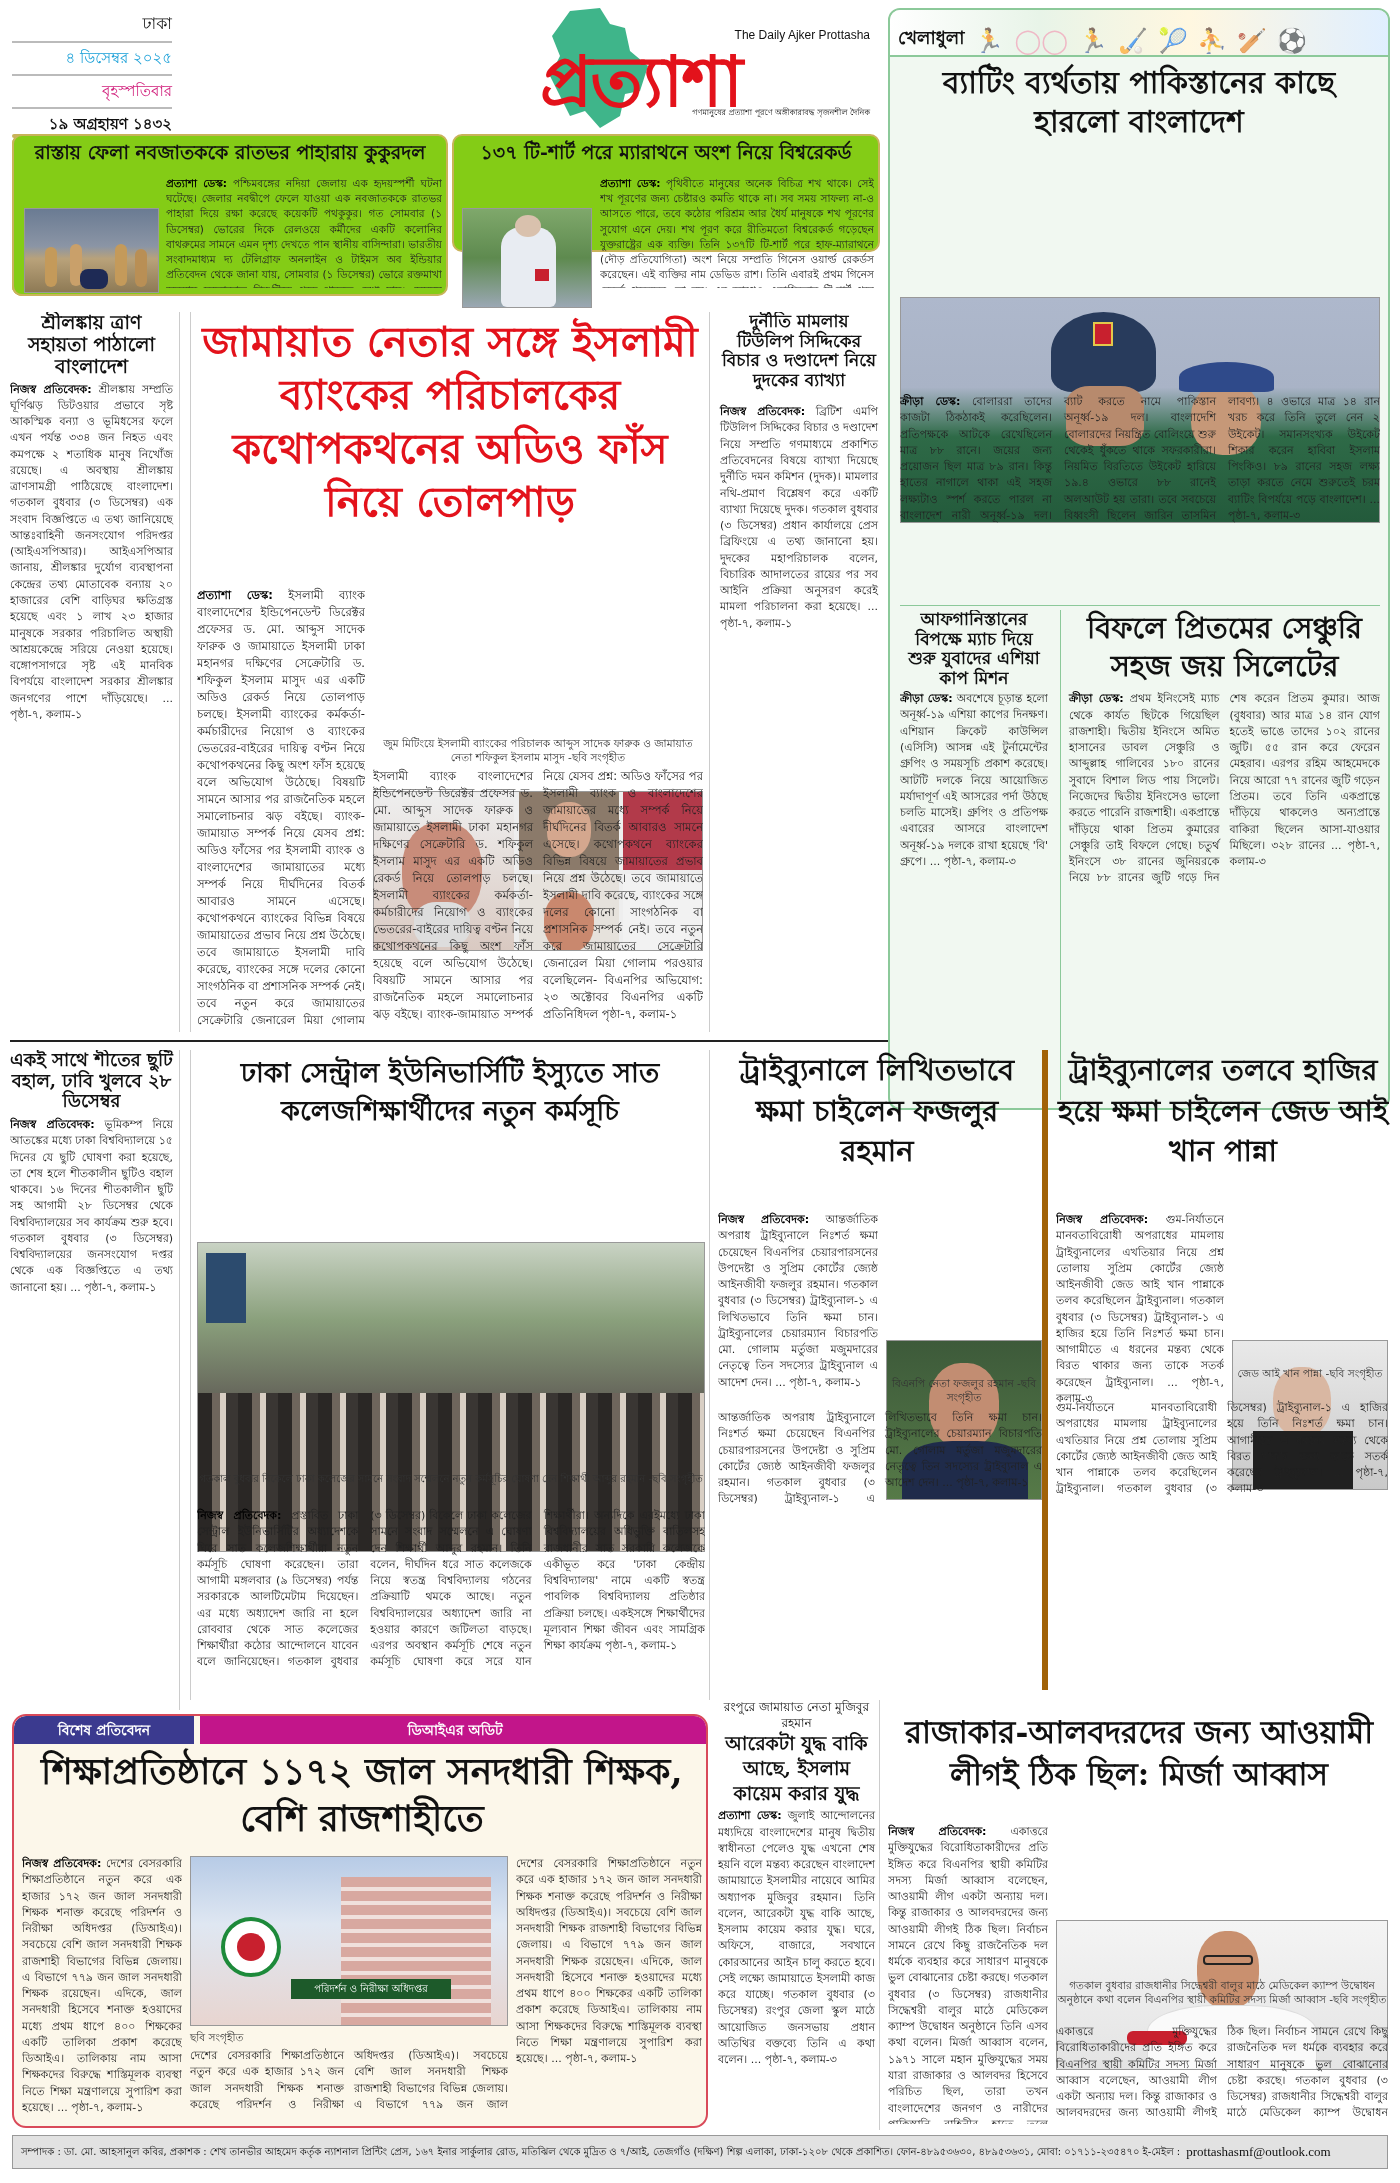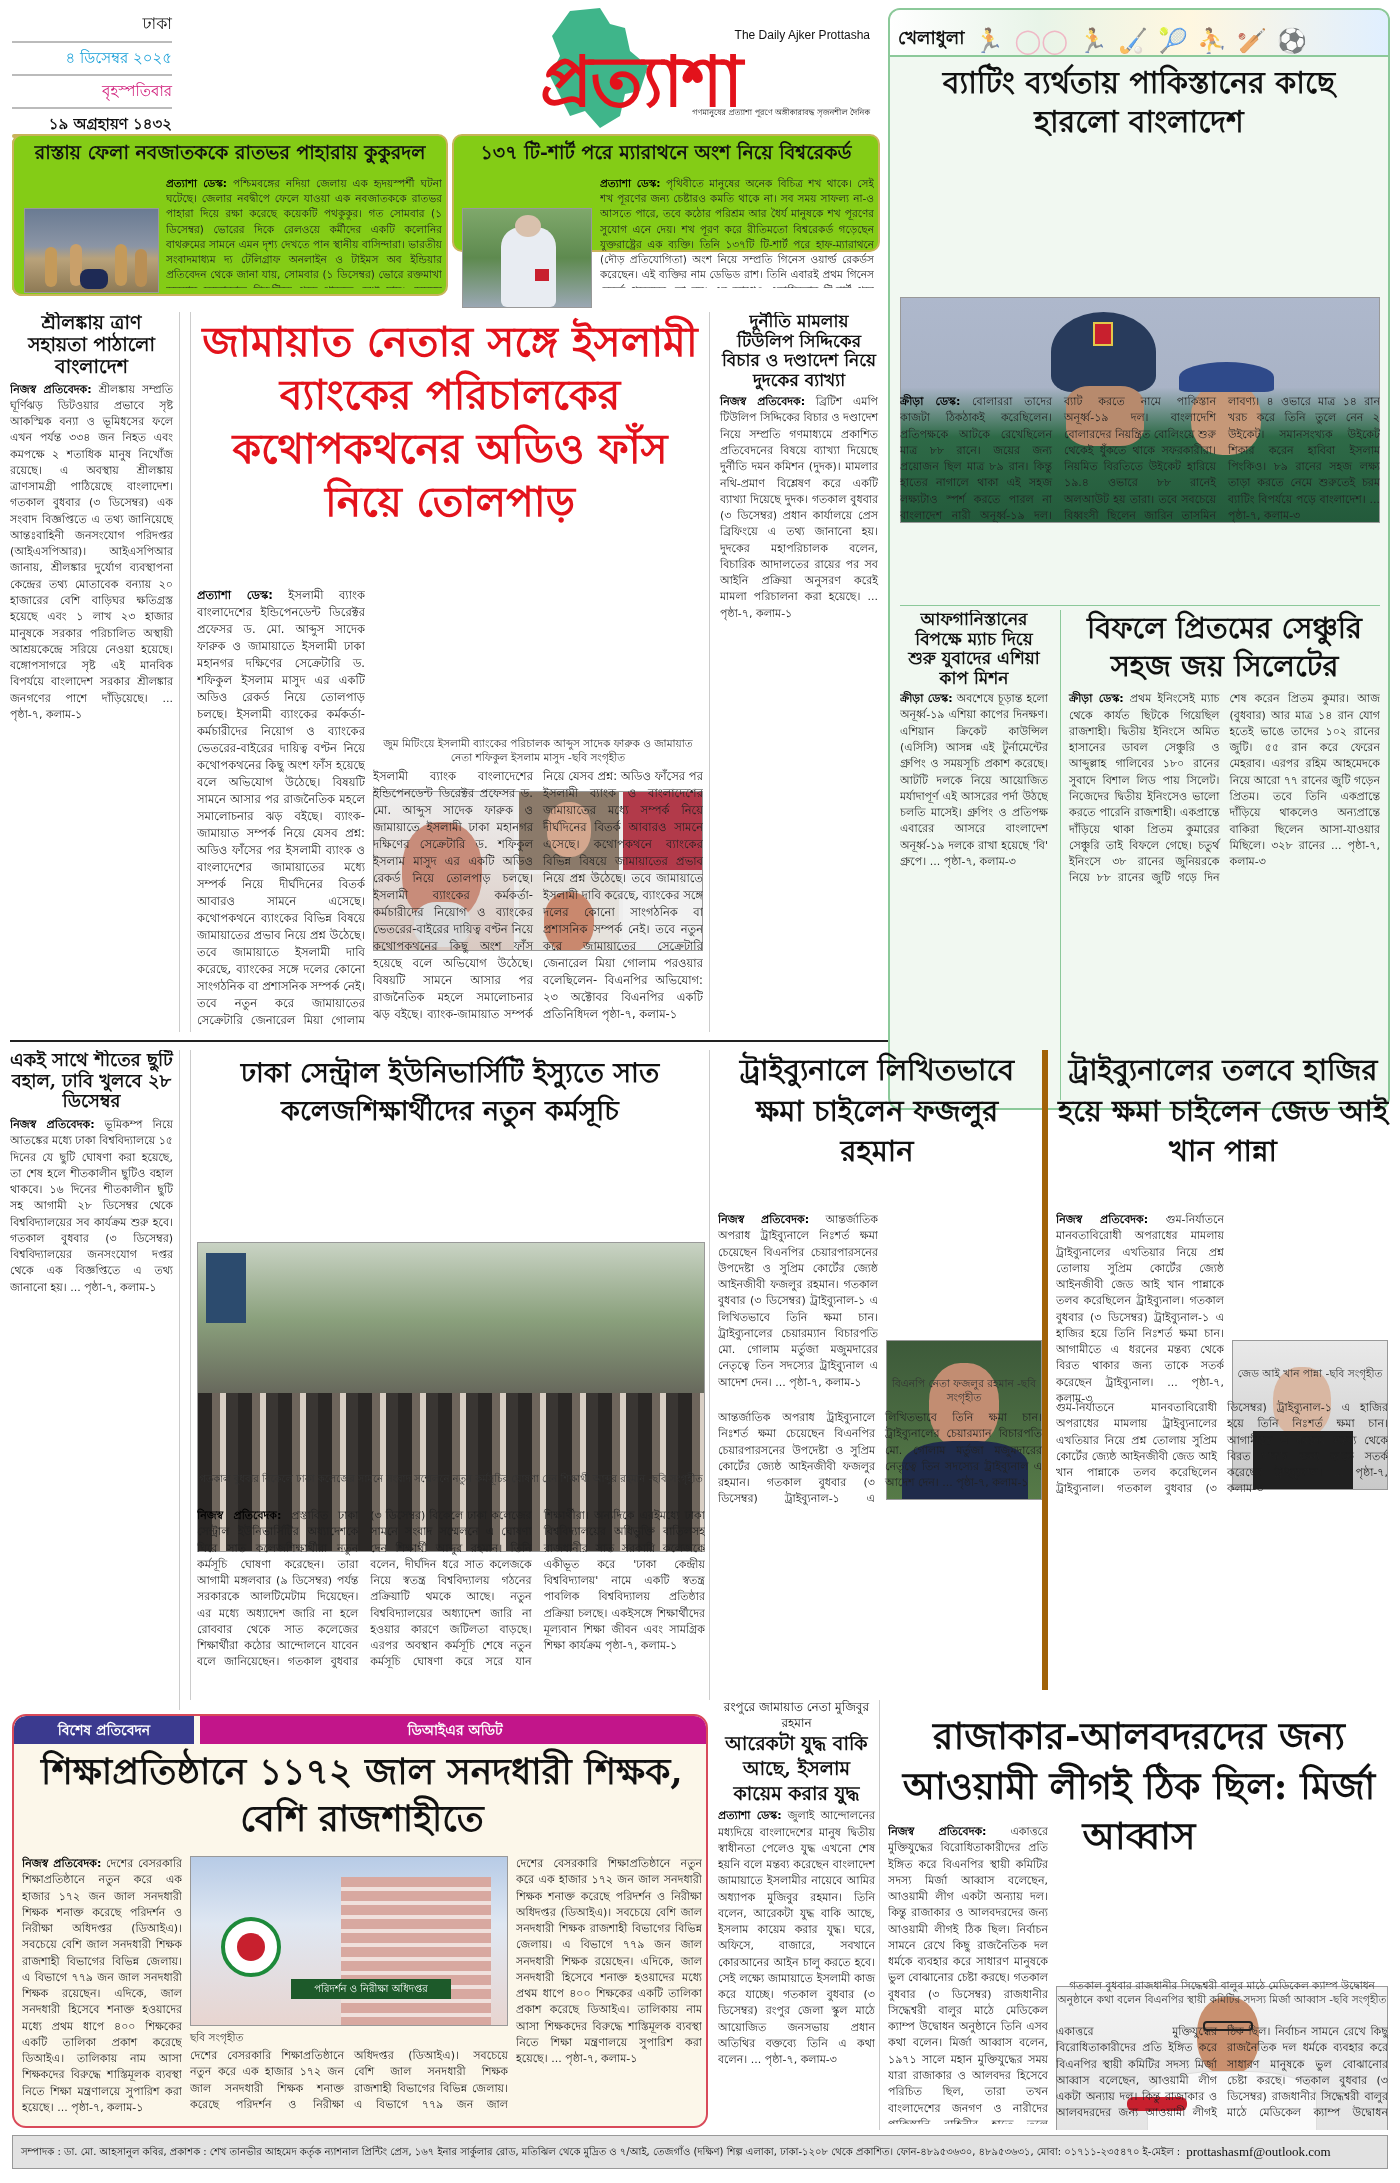--- a/index.html
+++ b/index.html
@@ -116,21 +116,21 @@
     </div>
     <div class="abs" style="left:249px;top:82px;width:81px;height:78px;background:#f2f2f2"></div>
   </div>
   <div class="abs caption" style="left:182px;top:424px;width:330px">জুম মিটিংয়ে ইসলামী ব্যাংকের পরিচালক আব্দুস সাদেক ফারুক ও জামায়াত নেতা শফিকুল ইসলাম মাসুদ -ছবি সংগৃহীত</div>
   <div class="abs body-text cols2" style="left:182px;top:456px;width:330px;height:258px;overflow:hidden">
     <span>ইসলামী ব্যাংক বাংলাদেশের ইন্ডিপেনডেন্ট ডিরেক্টর প্রফেসর ড. মো. আব্দুস সাদেক ফারুক ও জামায়াতে ইসলামী ঢাকা মহানগর দক্ষিণের সেক্রেটারি ড. শফিকুল ইসলাম মাসুদ এর একটি অডিও রেকর্ড নিয়ে তোলপাড় চলছে। ইসলামী ব্যাংকের কর্মকর্তা-কর্মচারীদের নিয়োগ ও ব্যাংকের ভেতরের-বাইরের দায়িত্ব বণ্টন নিয়ে কথোপকথনের কিছু অংশ ফাঁস হয়েছে বলে অভিযোগ উঠেছে। বিষয়টি সামনে আসার পর রাজনৈতিক মহলে সমালোচনার ঝড় বইছে। ব্যাংক-জামায়াত সম্পর্ক নিয়ে যেসব প্রশ্ন: অডিও ফাঁসের পর ইসলামী ব্যাংক ও বাংলাদেশের জামায়াতের মধ্যে সম্পর্ক নিয়ে দীর্ঘদিনের বিতর্ক আবারও সামনে এসেছে। কথোপকথনে ব্যাংকের বিভিন্ন বিষয়ে জামায়াতের প্রভাব নিয়ে প্রশ্ন উঠেছে। তবে জামায়াতে ইসলামী দাবি করেছে, ব্যাংকের সঙ্গে দলের কোনো সাংগঠনিক বা প্রশাসনিক সম্পর্ক নেই। তবে নতুন করে জামায়াতের সেক্রেটারি জেনারেল মিয়া গোলাম পরওয়ার বলেছিলেন- বিএনপির অভিযোগ: ২৩ অক্টোবর বিএনপির একটি প্রতিনিধিদল পৃষ্ঠা-৭, কলাম-১</span>
   </div>
 </div>
 
 <div class="abs" style="left:718px;top:312px;width:162px;height:720px;overflow:hidden;padding:0 2px">
-  <div class="hd" style="font-size:17px;margin-bottom:4px">দুর্নীতি মামলায় টিউলিপ সিদ্দিকের বিচার ও দণ্ডাদেশ নিয়ে দুদকের ব্যাখ্যা</div>
+  <div class="hd" style="font-size:17px;margin-bottom:14px">দুর্নীতি মামলায় টিউলিপ সিদ্দিকের বিচার ও দণ্ডাদেশ নিয়ে দুদকের ব্যাখ্যা</div>
   <div class="body-text" style="font-size:11px">
     <b>নিজস্ব প্রতিবেদক:</b>
     <span>ব্রিটিশ এমপি টিউলিপ সিদ্দিকের বিচার ও দণ্ডাদেশ নিয়ে সম্প্রতি গণমাধ্যমে প্রকাশিত প্রতিবেদনের বিষয়ে ব্যাখ্যা দিয়েছে দুর্নীতি দমন কমিশন (দুদক)। মামলার নথি-প্রমাণ বিশ্লেষণ করে একটি ব্যাখ্যা দিয়েছে দুদক। গতকাল বুধবার (৩ ডিসেম্বর) প্রধান কার্যালয়ে প্রেস ব্রিফিংয়ে এ তথ্য জানানো হয়। দুদকের মহাপরিচালক বলেন, বিচারিক আদালতের রায়ের পর সব আইনি প্রক্রিয়া অনুসরণ করেই মামলা পরিচালনা করা হয়েছে। ... পৃষ্ঠা-৭, কলাম-১</span>
   </div>
 </div>
 
 <div id="sports" class="abs">
   <div id="sports-banner">
     <span style="font-family:'DejaVu Serif',serif;font-weight:bold;font-size:18px">খেলাধুলা</span>
     <span class="sport-glyph" style="color:#e7773a">🏃</span>
@@ -243,21 +243,21 @@
 <div class="abs" style="left:718px;top:1700px;width:162px;height:430px;overflow:hidden;border-right:1px solid #ccc;padding-right:4px">
   <div style="text-align:center;font-size:12px;line-height:1.3">রংপুরে জামায়াত নেতা মুজিবুর রহমান</div>
   <div class="hd" style="font-size:19px;line-height:1.3;margin-bottom:3px">আরেকটা যুদ্ধ বাকি আছে, ইসলাম কায়েম করার যুদ্ধ</div>
   <div class="body-text" style="font-size:11px">
     <b>প্রত্যাশা ডেস্ক:</b>
     <span>জুলাই আন্দোলনের মধ্যদিয়ে বাংলাদেশের মানুষ দ্বিতীয় স্বাধীনতা পেলেও যুদ্ধ এখনো শেষ হয়নি বলে মন্তব্য করেছেন বাংলাদেশ জামায়াতে ইসলামীর নায়েবে আমির অধ্যাপক মুজিবুর রহমান। তিনি বলেন, আরেকটা যুদ্ধ বাকি আছে, ইসলাম কায়েম করার যুদ্ধ। ঘরে, অফিসে, বাজারে, সবখানে কোরআনের আইন চালু করতে হবে। সেই লক্ষ্যে জামায়াতে ইসলামী কাজ করে যাচ্ছে। গতকাল বুধবার (৩ ডিসেম্বর) রংপুর জেলা স্কুল মাঠে আয়োজিত জনসভায় প্রধান অতিথির বক্তব্যে তিনি এ কথা বলেন। ... পৃষ্ঠা-৭, কলাম-৩</span>
   </div>
 </div>
 
 <div class="abs" style="left:888px;top:1706px;width:502px;height:424px;overflow:hidden">
-  <div class="hd" style="font-size:37px;line-height:1.35;padding:6px 4px">রাজাকার-আলবদরদের জন্য আওয়ামী লীগই ঠিক ছিল: মির্জা আব্বাস</div>
+  <div class="hd" style="font-size:31px;line-height:1.35;padding:6px 4px">রাজাকার-আলবদরদের জন্য আওয়ামী লীগই ঠিক ছিল: মির্জা আব্বাস</div>
   <div class="abs body-text" style="left:0;top:118px;width:160px;height:300px;overflow:hidden;font-size:11px">
     <b>নিজস্ব প্রতিবেদক:</b>
     <span>একাত্তরে মুক্তিযুদ্ধের বিরোধিতাকারীদের প্রতি ইঙ্গিত করে বিএনপির স্থায়ী কমিটির সদস্য মির্জা আব্বাস বলেছেন, আওয়ামী লীগ একটা অন্যায় দল। কিন্তু রাজাকার ও আলবদরদের জন্য আওয়ামী লীগই ঠিক ছিল। নির্বাচন সামনে রেখে কিছু রাজনৈতিক দল ধর্মকে ব্যবহার করে সাধারণ মানুষকে ভুল বোঝানোর চেষ্টা করছে। গতকাল বুধবার (৩ ডিসেম্বর) রাজধানীর সিদ্ধেশ্বরী বালুর মাঠে মেডিকেল ক্যাম্প উদ্বোধন অনুষ্ঠানে তিনি এসব কথা বলেন। মির্জা আব্বাস বলেন, ১৯৭১ সালে মহান মুক্তিযুদ্ধের সময় যারা রাজাকার ও আলবদর হিসেবে পরিচিত ছিল, তারা তখন বাংলাদেশের জনগণ ও নারীদের পাকিস্তানি বাহিনীর হাতে তুলে দিয়েছিল। আজ তারাই আবার ভোট চাইছে এবং বড় বড় কথা বলছে। তারা কি এই বাংলাদেশ চেয়েছিল? পৃষ্ঠা-৭, কলাম-৩</span>
   </div>
   <div class="abs photo" style="left:168px;top:118px;width:332px;height:150px;background:linear-gradient(180deg,#f4f4f4,#e4e4e4)">
     <span class="abs" style="left:140px;top:10px;width:62px;height:78px;background:#c9906f;border-radius:45%"></span>
     <span class="abs" style="left:146px;top:34px;width:50px;height:10px;border:2px solid #222;border-radius:4px"></span>
     <span class="abs" style="left:90px;top:84px;width:170px;height:66px;background:#fafafa;border:1px solid #ddd;border-radius:40% 40% 0 0"></span>
     <span class="abs" style="left:70px;top:110px;width:60px;height:14px;background:#c8202e;border-radius:6px"></span>
   </div>

